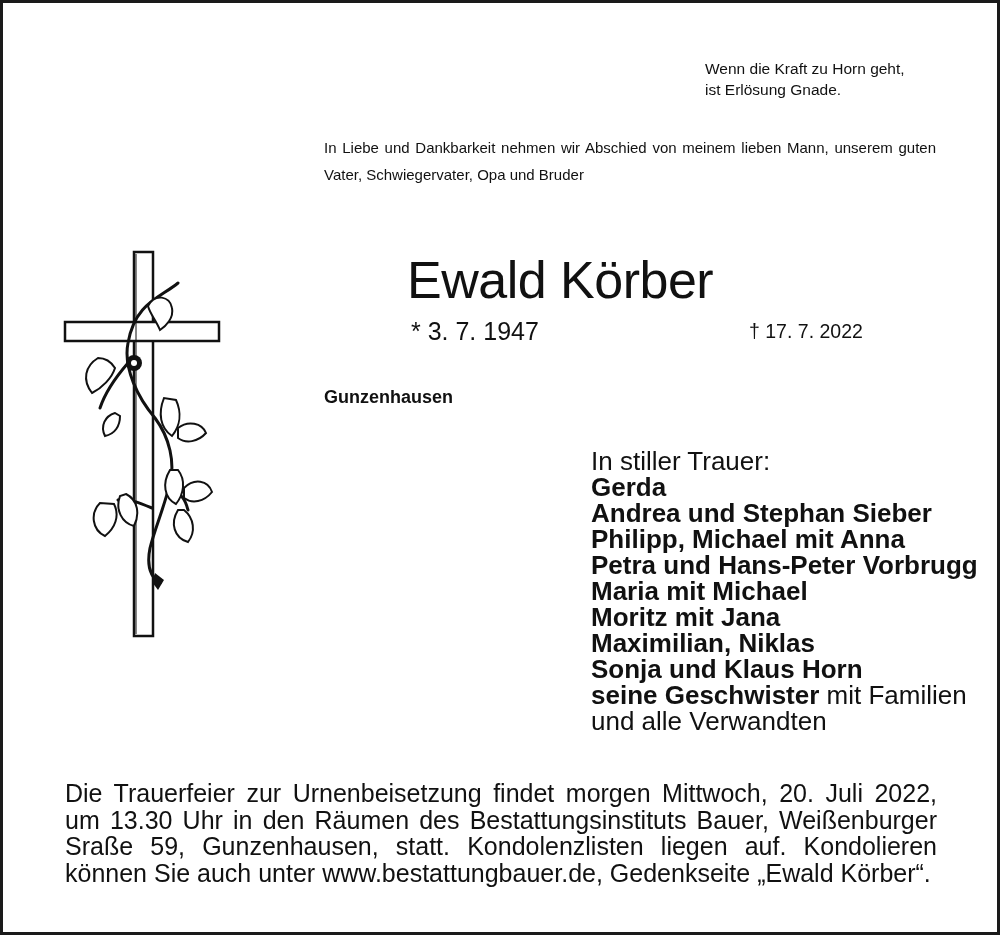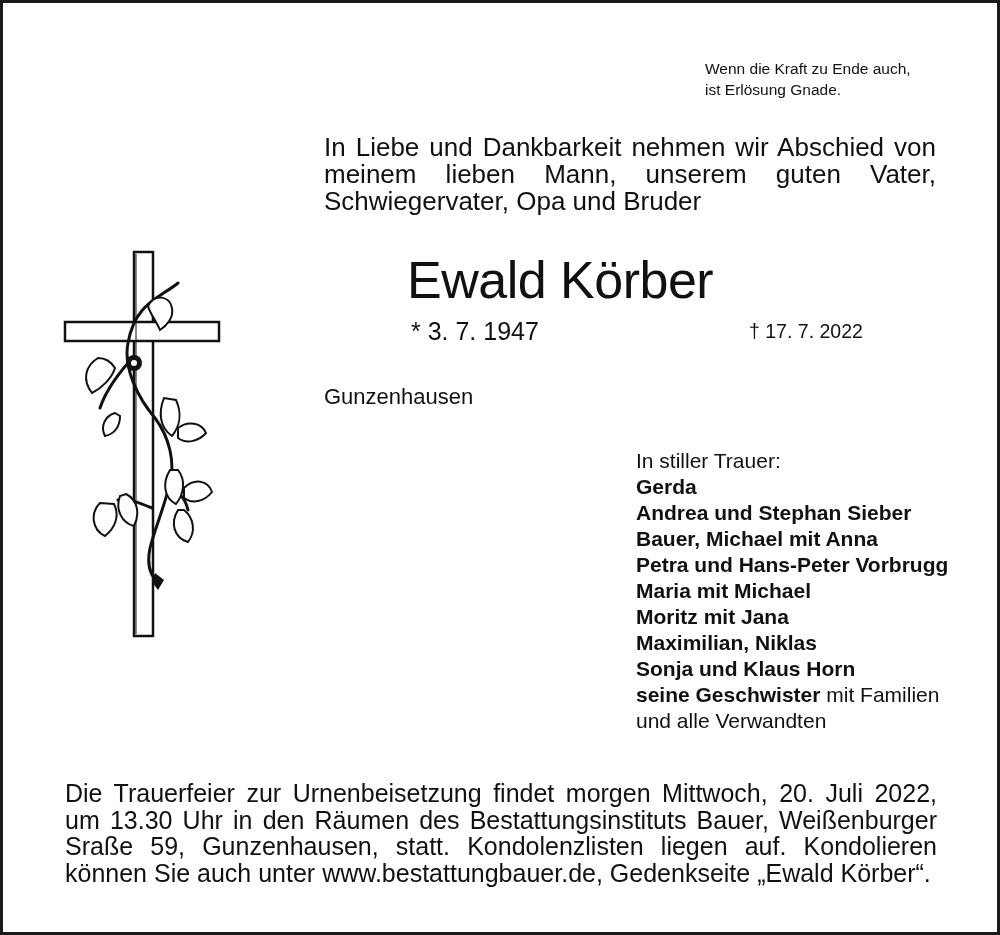--- a/index.html
+++ b/index.html
@@ -2,41 +2,41 @@
 <html><head>
 <meta charset="utf-8">
 <style>
   html, body { margin: 0; padding: 0; background: #ffffff; }
   body { width: 1000px; height: 935px; position: relative; overflow: hidden;
          font-family: "Liberation Sans", sans-serif; color: #111111; }
   .frame { position: absolute; left: 0; top: 0; width: 994px; height: 929px;
            border: 3px solid #1a1a1a; border-right-width: 4px; border-bottom-width: 4px; }
   .abs { position: absolute; }
   .motto { left: 705px; top: 58px; font-size: 15.5px; line-height: 21px; }
-  .intro { left: 324px; top: 134px; width: 612px; font-size: 26px; line-height: 27px;
+  .intro { left: 324px; top: 134px; width: 612px; font-size: 15px; line-height: 27px;
            text-align: justify; text-align-last: left; }
   .name { left: 407px; top: 240px; font-size: 52px; line-height: 80px; font-weight: 400;
           letter-spacing: -0.5px; }
   .born { left: 411px; top: 318px; font-size: 25px; line-height: 26px; }
   .died { left: 717px; top: 318px; font-size: 19.5px; line-height: 26px; margin-left: 32px; }
-  .place { left: 324px; top: 385px; font-size: 22px; line-height: 24px; font-weight: 400; }
-  .mourners { left: 591px; top: 448px; font-size: 21px; line-height: 26px; margin-left: 45px; }
+  .place { left: 324px; top: 385px; font-size: 18px; line-height: 24px; font-weight: 700; }
+  .mourners { left: 591px; top: 448px; font-size: 26px; line-height: 26px; }
   .mourners div { white-space: nowrap; }
   .b { font-weight: 700; }
   .footer { left: 65px; top: 780px; width: 872px; font-size: 25px; line-height: 26.5px;
             text-align: justify; text-align-last: left; }
   .cross { left: 60px; top: 248px; width: 170px; height: 392px; }
 </style>
 </head>
 <body>
 
 <div class="frame"></div>
 
 <div class="abs motto">
-  <div>Wenn die Kraft zu Ende auch,</div>
+  <div>Wenn die Kraft zu Horn geht,</div>
   <div>ist Erlösung Gnade.</div>
 </div>
 
 <div class="abs intro">In Liebe und Dankbarkeit nehmen wir Abschied von meinem lieben Mann, unserem guten Vater, Schwiegervater, Opa und Bruder</div>
 
 <div class="abs name">Ewald Körber</div>
 <div class="abs born">* 3. 7. 1947</div>
 <div class="abs died">† 17. 7. 2022</div>
 <div class="abs place">Gunzenhausen</div>
 
@@ -73,21 +73,21 @@
     <circle cx="74" cy="115" r="8"></circle>
     <circle cx="74" cy="115" r="3" fill="#ffffff"></circle>
     <path d="M95 325 L104 332 L98 342 L92 334 Z"></path>
   </g>
 </svg>
 
 <div class="abs mourners">
   <div>In stiller Trauer:</div>
   <div class="b">Gerda</div>
   <div class="b">Andrea und Stephan Sieber</div>
-  <div class="b">Bauer, Michael mit Anna</div>
+  <div class="b">Philipp, Michael mit Anna</div>
   <div class="b">Petra und Hans-Peter Vorbrugg</div>
   <div class="b">Maria mit Michael</div>
   <div class="b">Moritz mit Jana</div>
   <div class="b">Maximilian, Niklas</div>
   <div class="b">Sonja und Klaus Horn</div>
   <div><span class="b">seine Geschwister</span><span> mit Familien</span></div>
   <div>und alle Verwandten</div>
 </div>
 
 <div class="abs footer">Die Trauerfeier zur Urnenbeisetzung findet morgen Mittwoch, 20. Juli 2022, um 13.30 Uhr in den Räumen des Bestattungsinstituts Bauer, Weißenburger Sraße 59, Gunzenhausen, statt. Kondolenzlisten liegen auf. Kondolieren können Sie auch unter www.bestattungbauer.de, Gedenkseite „Ewald Körber“.</div>

